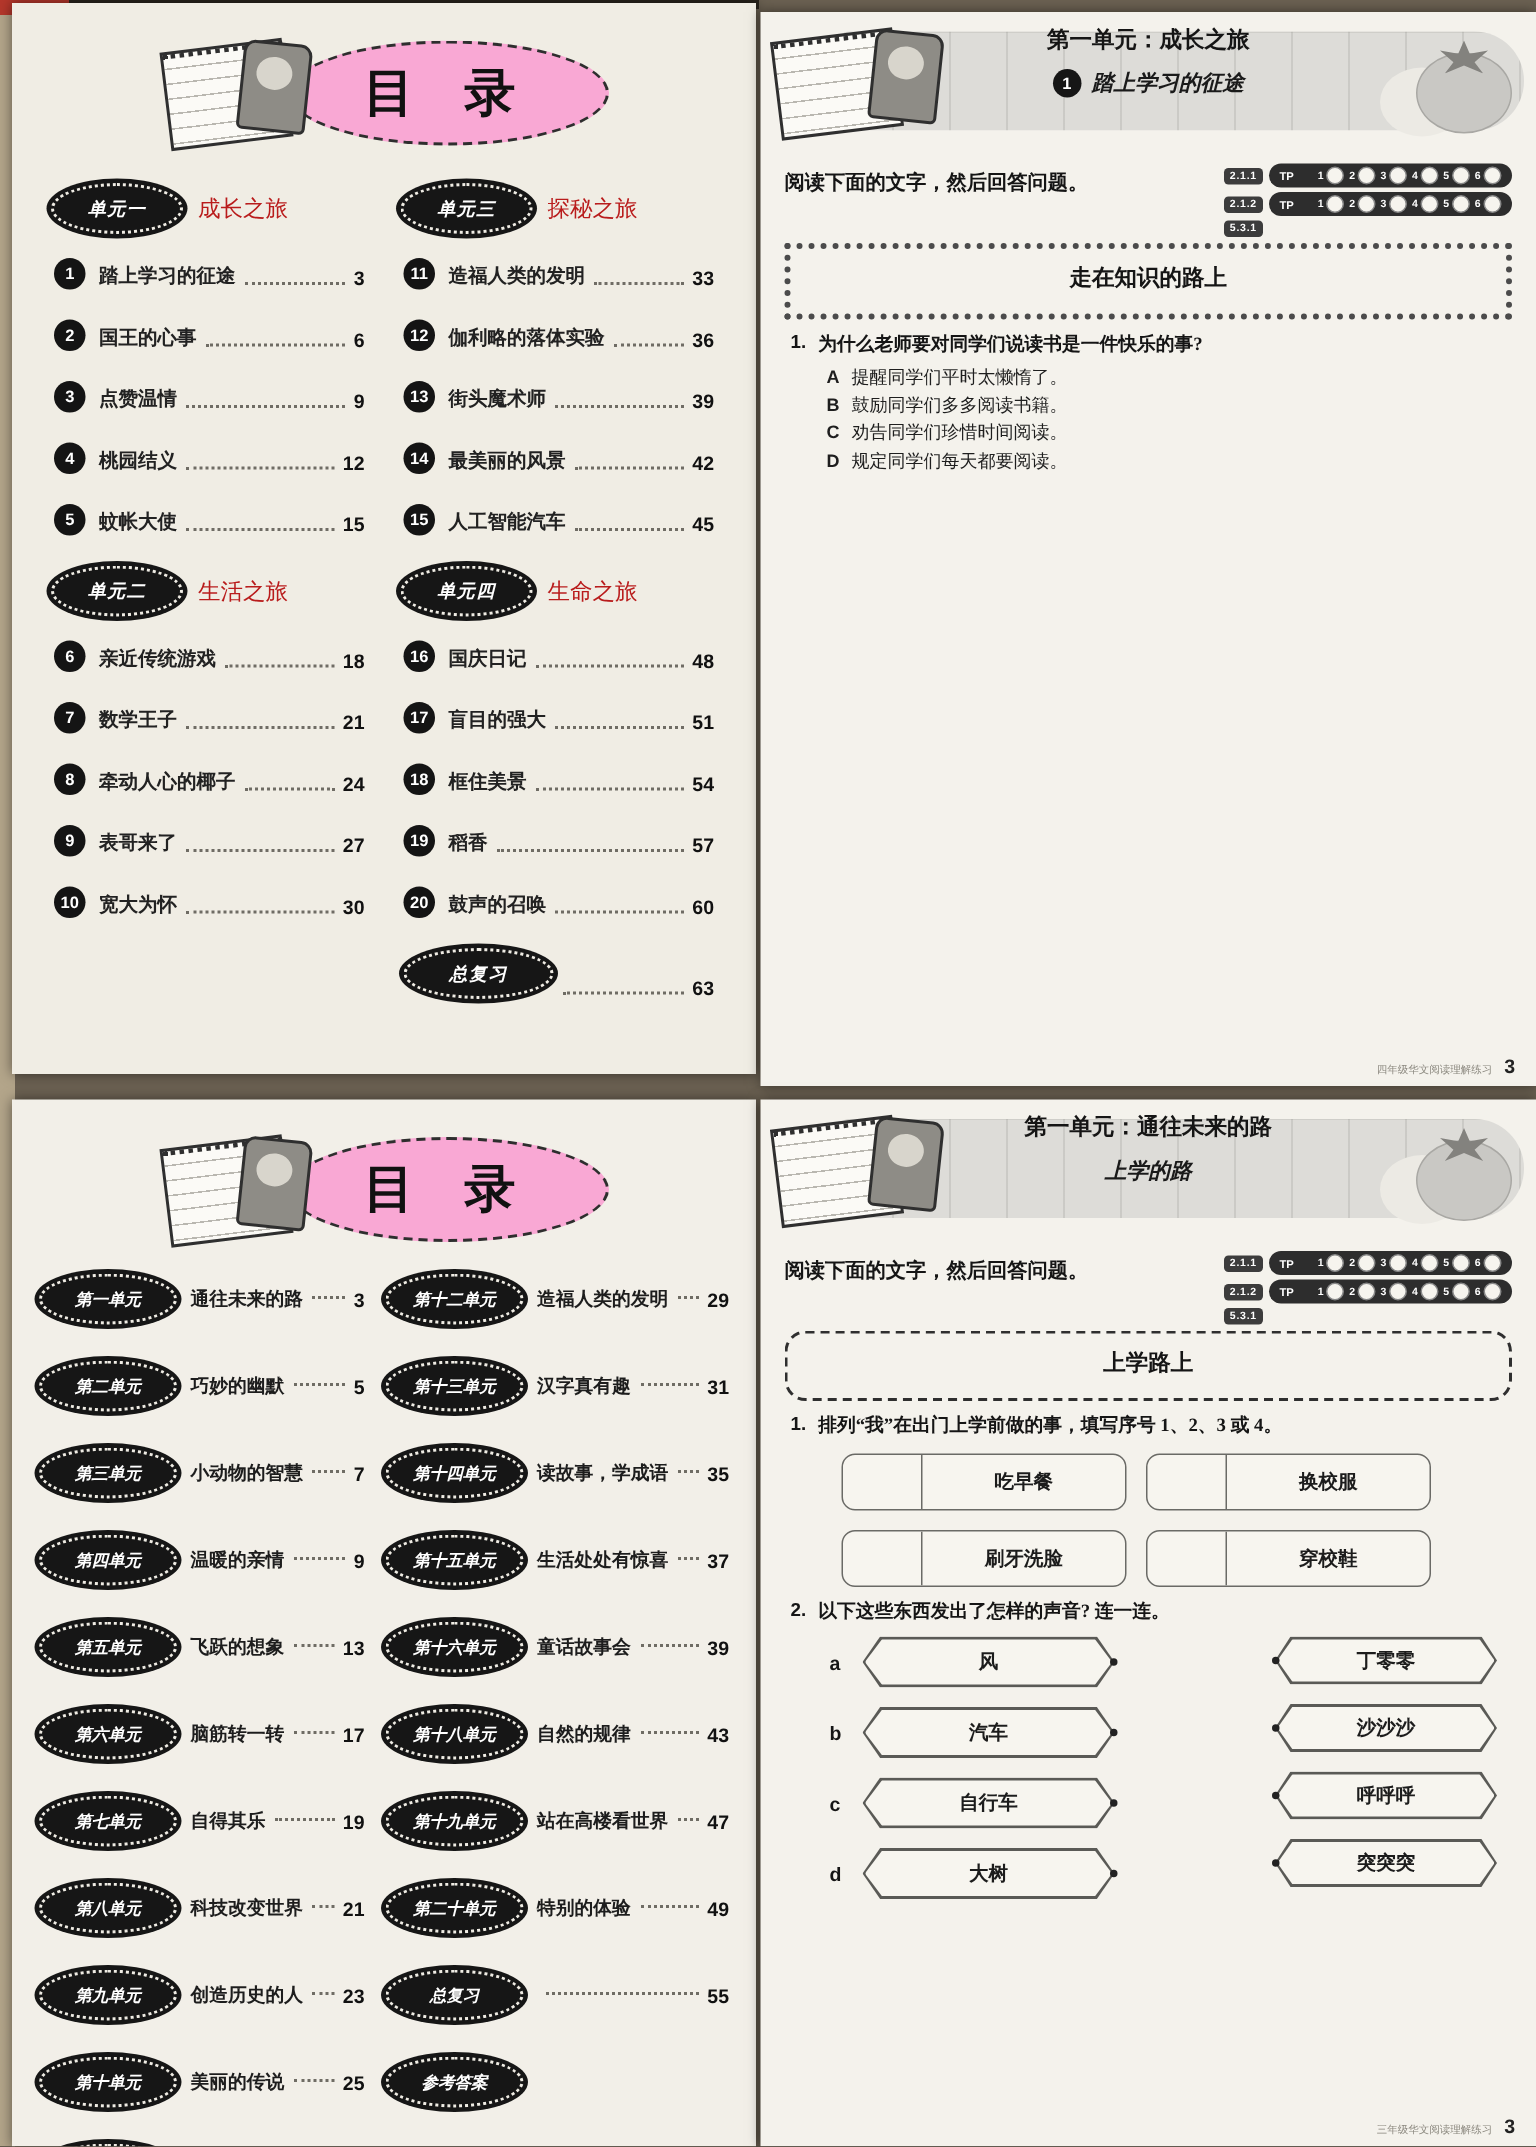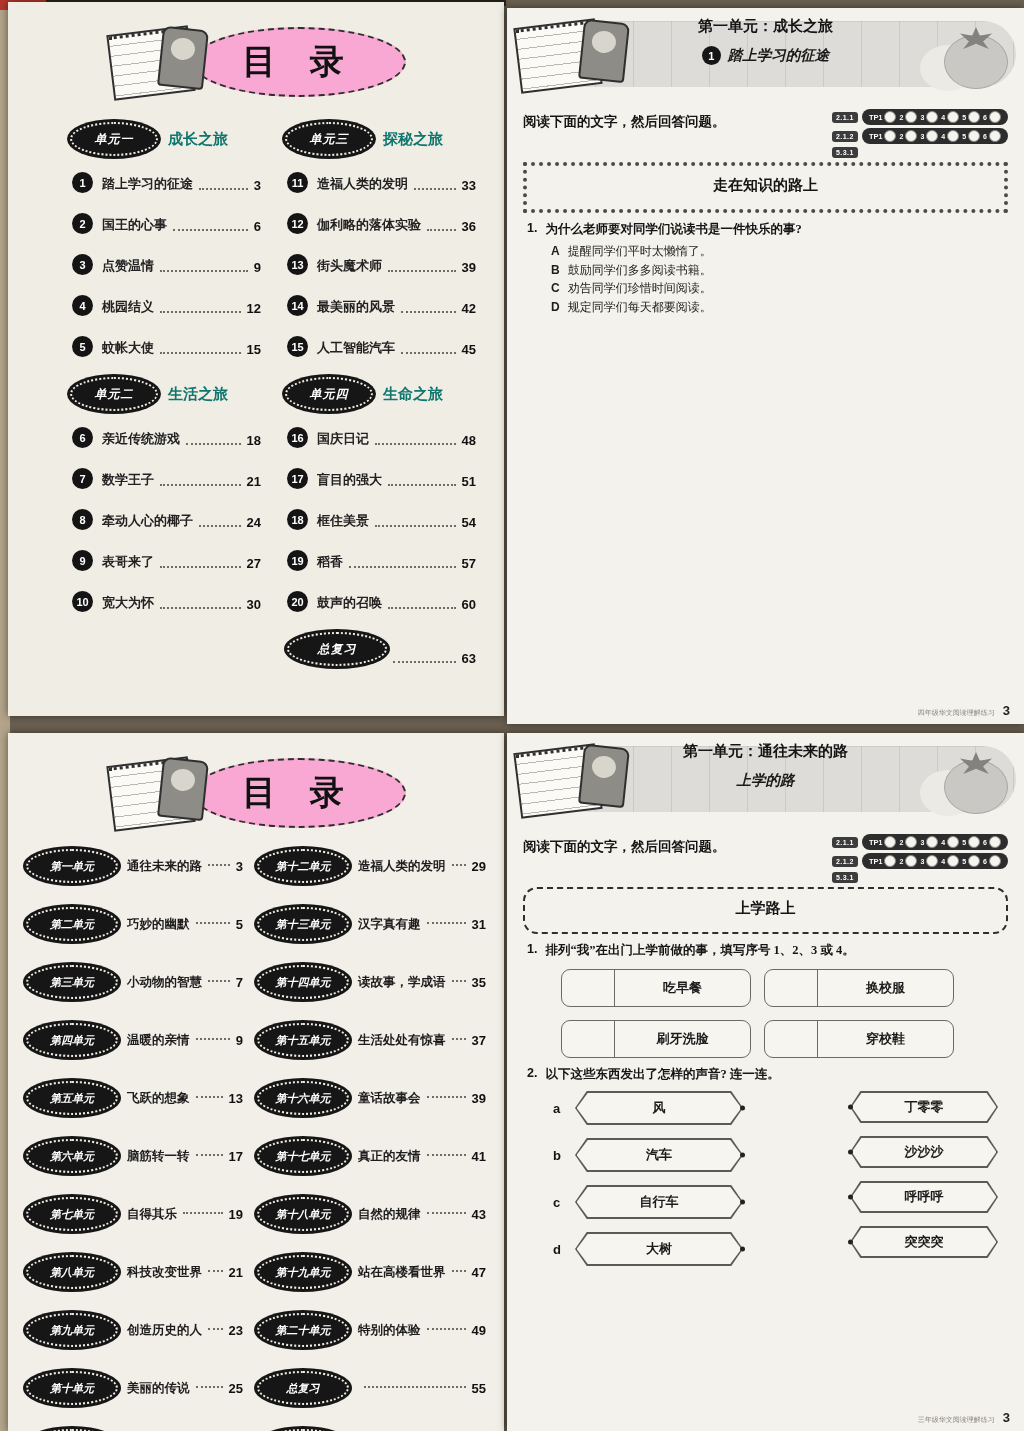--- a/index.html
+++ b/index.html
@@ -24,30 +24,30 @@
     transform:rotate(-7deg);
     background-image:repeating-linear-gradient(#fbfaf6 0 9px,#b9b7b0 9px 10px);}
   .pad-spiral{position:absolute;left:2px;top:2px;width:80px;height:8px;border-bottom:3px dotted #2f2f2f;transform:rotate(-7deg);}
   .kid{position:absolute;right:4px;top:6px;width:42px;height:56px;background:#8e8c86;border:2px solid #2f2f2f;border-radius:8px 8px 4px 4px;transform:rotate(6deg);}
   .kid-face{position:absolute;left:8px;top:8px;width:24px;height:22px;background:#d8d5cc;border-radius:50%;}
 
   .unit-oval{display:inline-flex;justify-content:center;align-items:center;min-width:84px;height:30px;
     background:#161616;border:2px dotted #efece4;box-shadow:0 0 0 3px #161616;border-radius:50%;
     color:#fff;font-size:12px;font-weight:bold;font-style:italic;letter-spacing:1px;}
   .unit-row{display:flex;align-items:center;gap:10px;margin:6px 0 16px;}
-  .unit-theme{font-size:15px;font-weight:700;color:#0f766e;}
+  .unit-theme{font-size:15px;font-weight:400;color:#b91c1c;}
 
   .toc-item{display:flex;align-items:flex-end;margin:0 2px 20px 2px;}
   .num-circle{flex:0 0 auto;width:21px;height:21px;border-radius:50%;background:#141414;color:#fff;
     display:flex;justify-content:center;align-items:center;font-size:11px;font-weight:bold;margin-right:9px;}
   .item-title{font-family:"Liberation Serif",serif;font-weight:bold;font-size:13px;color:#222;white-space:nowrap;}
   .leader{flex:1;border-bottom:2px dotted #6f6c64;margin:0 6px 3px 6px;min-width:14px;}
   .pagenum{font-size:13px;font-weight:900;color:#111;}
 
-  .toc-cols{display:grid;grid-template-columns:1fr 1fr;column-gap:22px;padding:6px 26px 0 26px;margin-left:36px;}
+  .toc-cols{display:grid;grid-template-columns:1fr 1fr;column-gap:22px;padding:6px 26px 0 26px;}
   .extra-row{display:flex;align-items:flex-end;margin:14px 2px 10px 2px;}
   .extra-oval{min-width:96px;}
 
   
   .toc2-cols{display:grid;grid-template-columns:1.06fr 1fr;column-gap:14px;padding:8px 18px 0 18px;}
   .toc2-row{display:flex;align-items:center;margin:0 0 24px 0;}
   .toc2-badge{flex:0 0 auto;display:inline-flex;justify-content:center;align-items:center;min-width:88px;height:30px;
     background:#161616;border:2px dotted #efece4;box-shadow:0 0 0 3px #161616;border-radius:50%;
     color:#fff;font-size:11px;font-weight:bold;font-style:italic;margin-right:9px;}
   .toc2-title{font-size:12.5px;font-weight:900;color:#1d1d1d;white-space:nowrap;}
@@ -67,21 +67,21 @@
   .tomato-halo{position:absolute;left:-14px;top:18px;width:56px;height:46px;border-radius:50%;background:#eceae4;}
   .tomato-body{position:absolute;right:0;top:8px;width:62px;height:52px;border-radius:50%;background:#c9c8c4;border:1px solid #a9a8a4;}
   .tomato-star{position:absolute;right:16px;top:0;width:32px;height:22px;background:#83827e;
     clip-path:polygon(50% 0,62% 40%,100% 30%,72% 66%,90% 100%,50% 76%,10% 100%,28% 66%,0 30%,38% 40%);}
 
   .instr-row{display:flex;justify-content:space-between;align-items:flex-start;margin:14px 16px 4px 16px;}
   .instr-text{font-size:13.5px;font-weight:900;color:#151515;padding-top:4px;}
   .legend{flex:0 0 auto;display:flex;flex-direction:column;gap:3px;align-items:flex-start;}
   .legend-row{display:flex;align-items:center;gap:4px;}
   .code-badge{background:#3c3c3c;color:#fff;font-size:7px;font-weight:bold;border-radius:3px;padding:2px 4px;letter-spacing:.5px;}
-  .tp-pill{display:flex;align-items:center;gap:0;background:#2d2d2d;border-radius:10px;padding:2px 7px;}
+  .tp-pill{display:flex;align-items:center;gap:16px;background:#2d2d2d;border-radius:10px;padding:2px 7px;}
   .tp-label{color:#fff;font-size:7.5px;font-weight:bold;}
   .tp-unit{display:flex;align-items:center;gap:2px;}
   .tp-num{color:#fff;font-size:7px;font-weight:bold;}
   .tp-dot{width:10px;height:10px;border-radius:50%;background:#f6f4ee;border:1px solid #888;}
 
   .passage{margin:4px 16px 0 16px;padding:8px 16px 6px 16px;}
   .passage.chain{border:4px dotted #4b4b4b;}
   .passage.scallop{border:2.5px dashed #2f2f2f;border-radius:14px;}
   .passage-title{text-align:center;font-family:"Liberation Serif",serif;font-weight:bold;font-size:15px;margin:2px 0 8px 0;color:#151515;}
   .passage p{font-family:"Liberation Serif",serif;font-size:11.5px;line-height:1.48;text-indent:2em;
@@ -556,26 +556,20 @@
           <span class="leader"></span>
           <span class="pagenum">37</span>
         </div>
           <div class="toc2-row">
           <span class="toc2-badge">第十六单元</span>
           <span class="toc2-title">童话故事会</span>
           <span class="leader"></span>
           <span class="pagenum">39</span>
         </div>
           <div class="toc2-row">
-          <span class="toc2-badge">第十七单元</span>
-          <span class="toc2-title">真正的友情</span>
-          <span class="leader"></span>
-          <span class="pagenum">41</span>
-        </div>
-          <div class="toc2-row">
           <span class="toc2-badge">第十八单元</span>
           <span class="toc2-title">自然的规律</span>
           <span class="leader"></span>
           <span class="pagenum">43</span>
         </div>
           <div class="toc2-row">
           <span class="toc2-badge">第十九单元</span>
           <span class="toc2-title">站在高楼看世界</span>
           <span class="leader"></span>
           <span class="pagenum">47</span>

